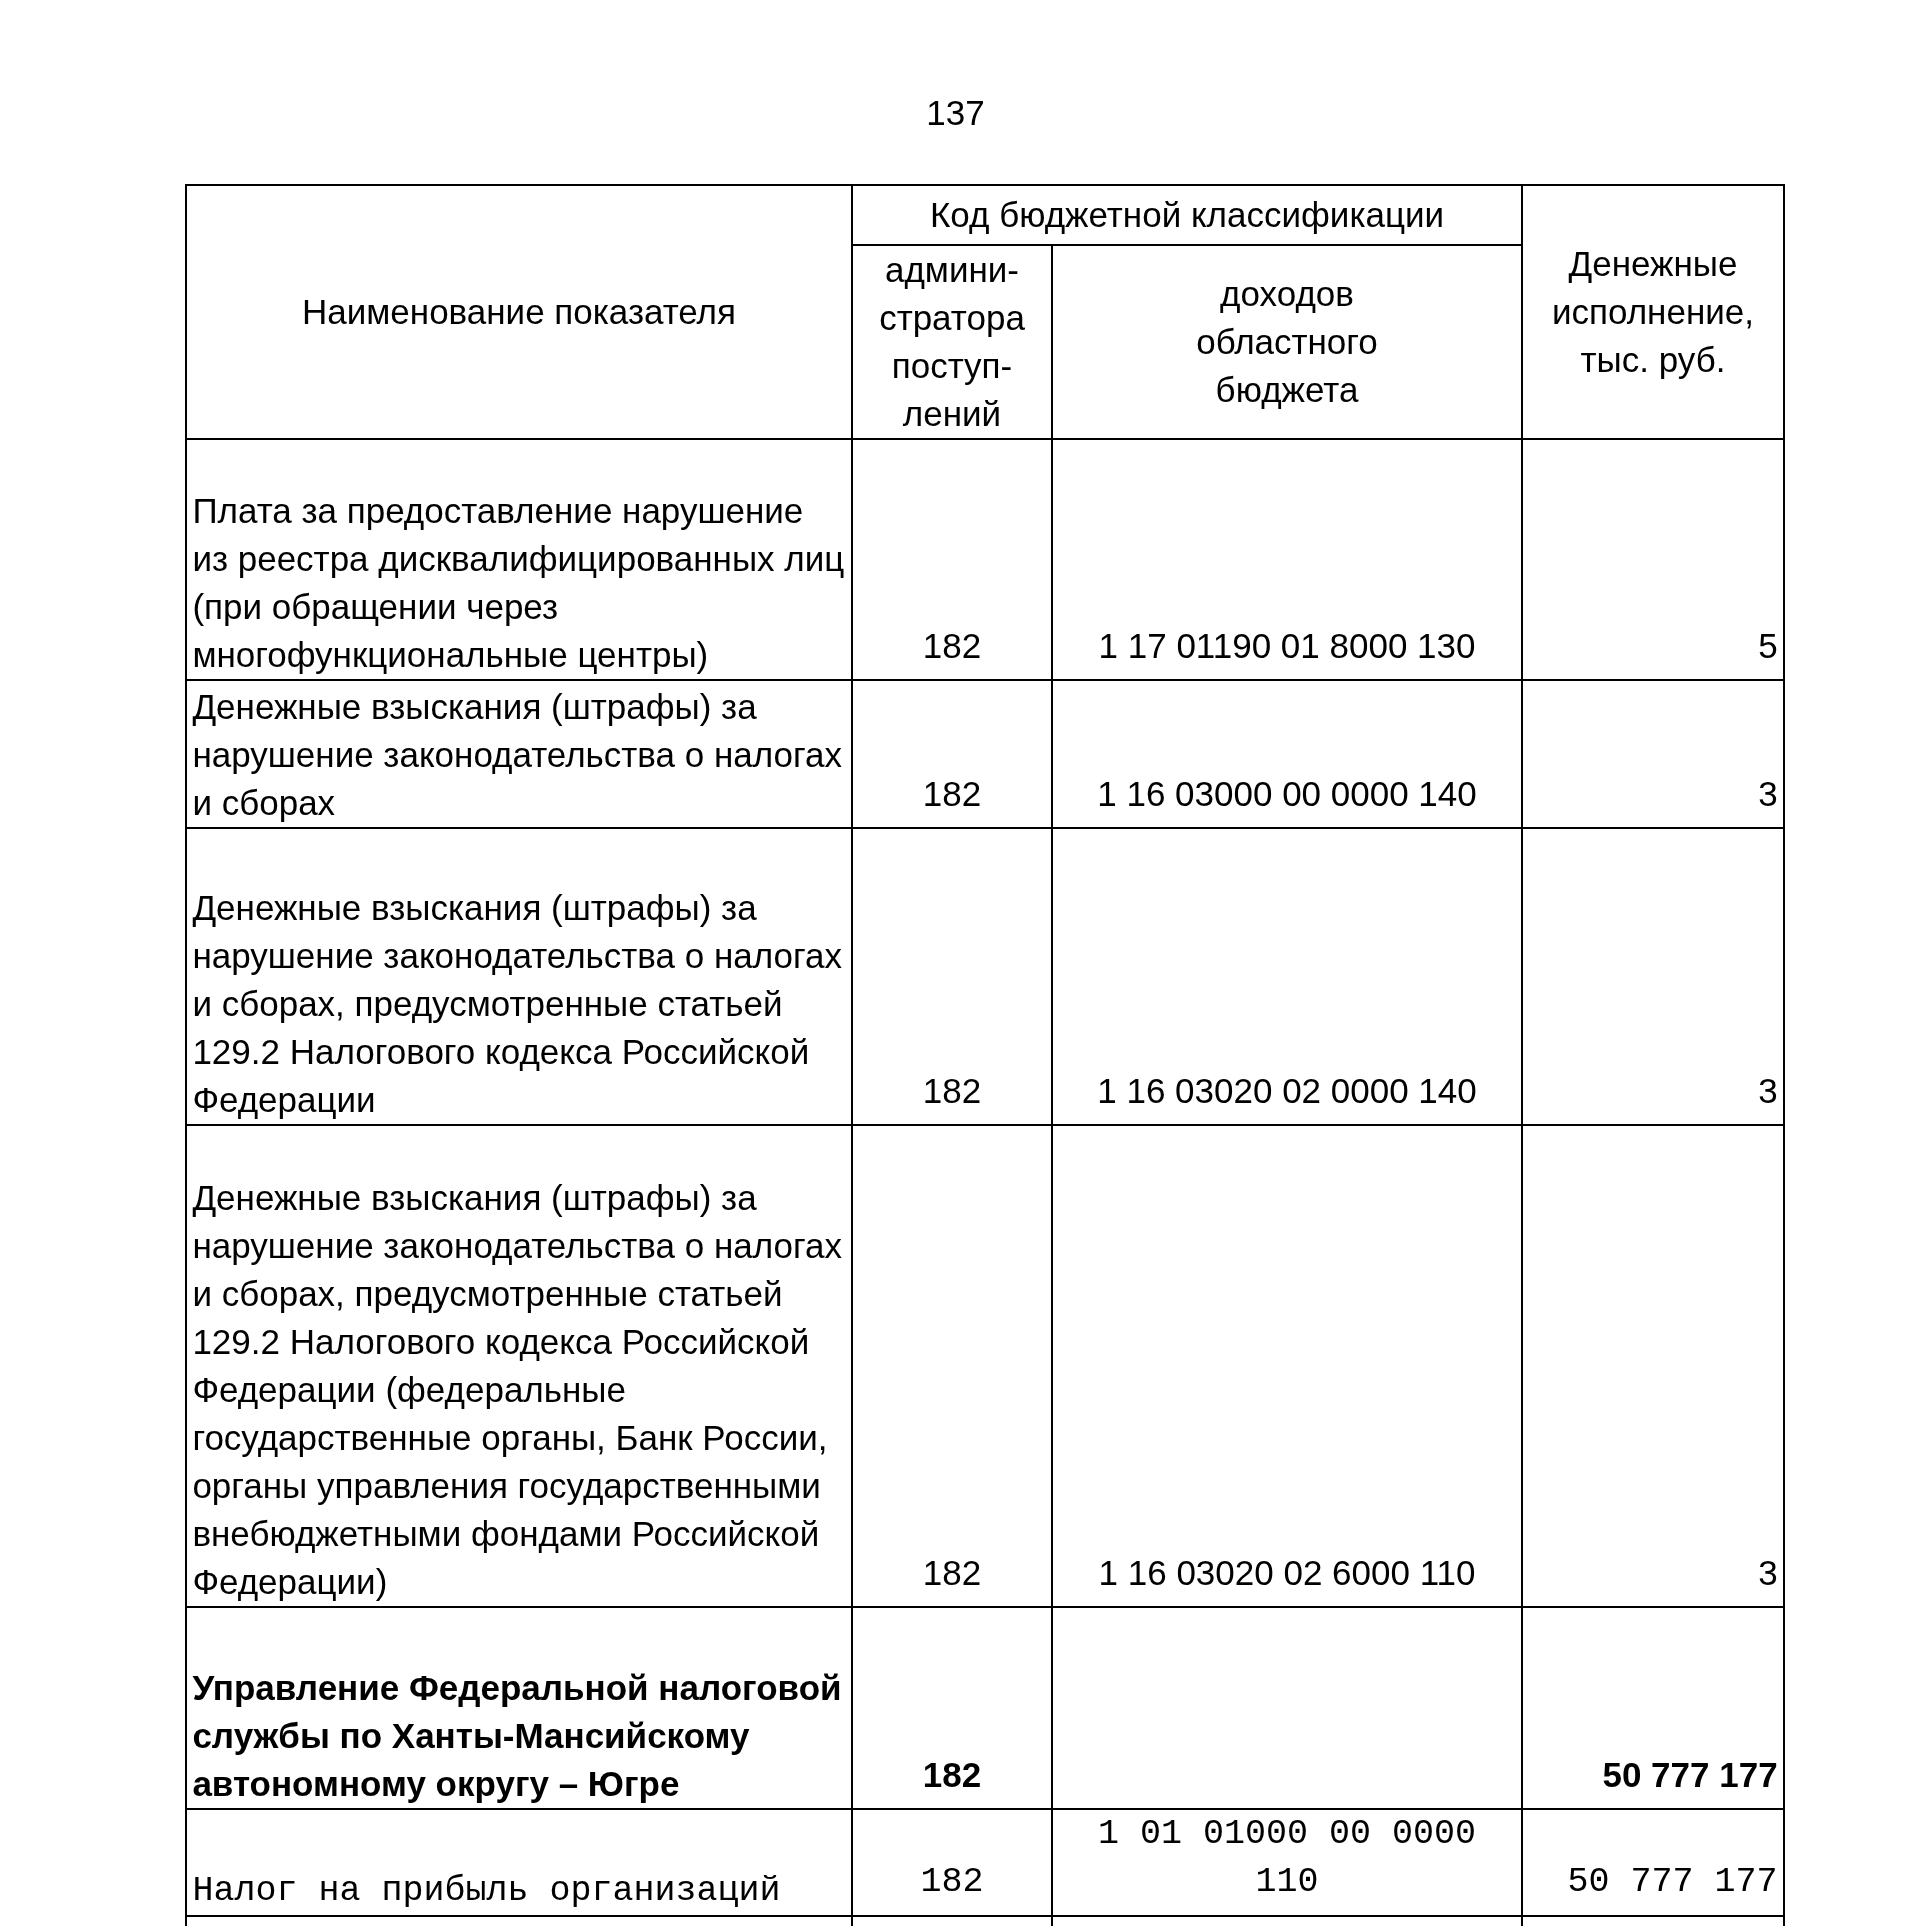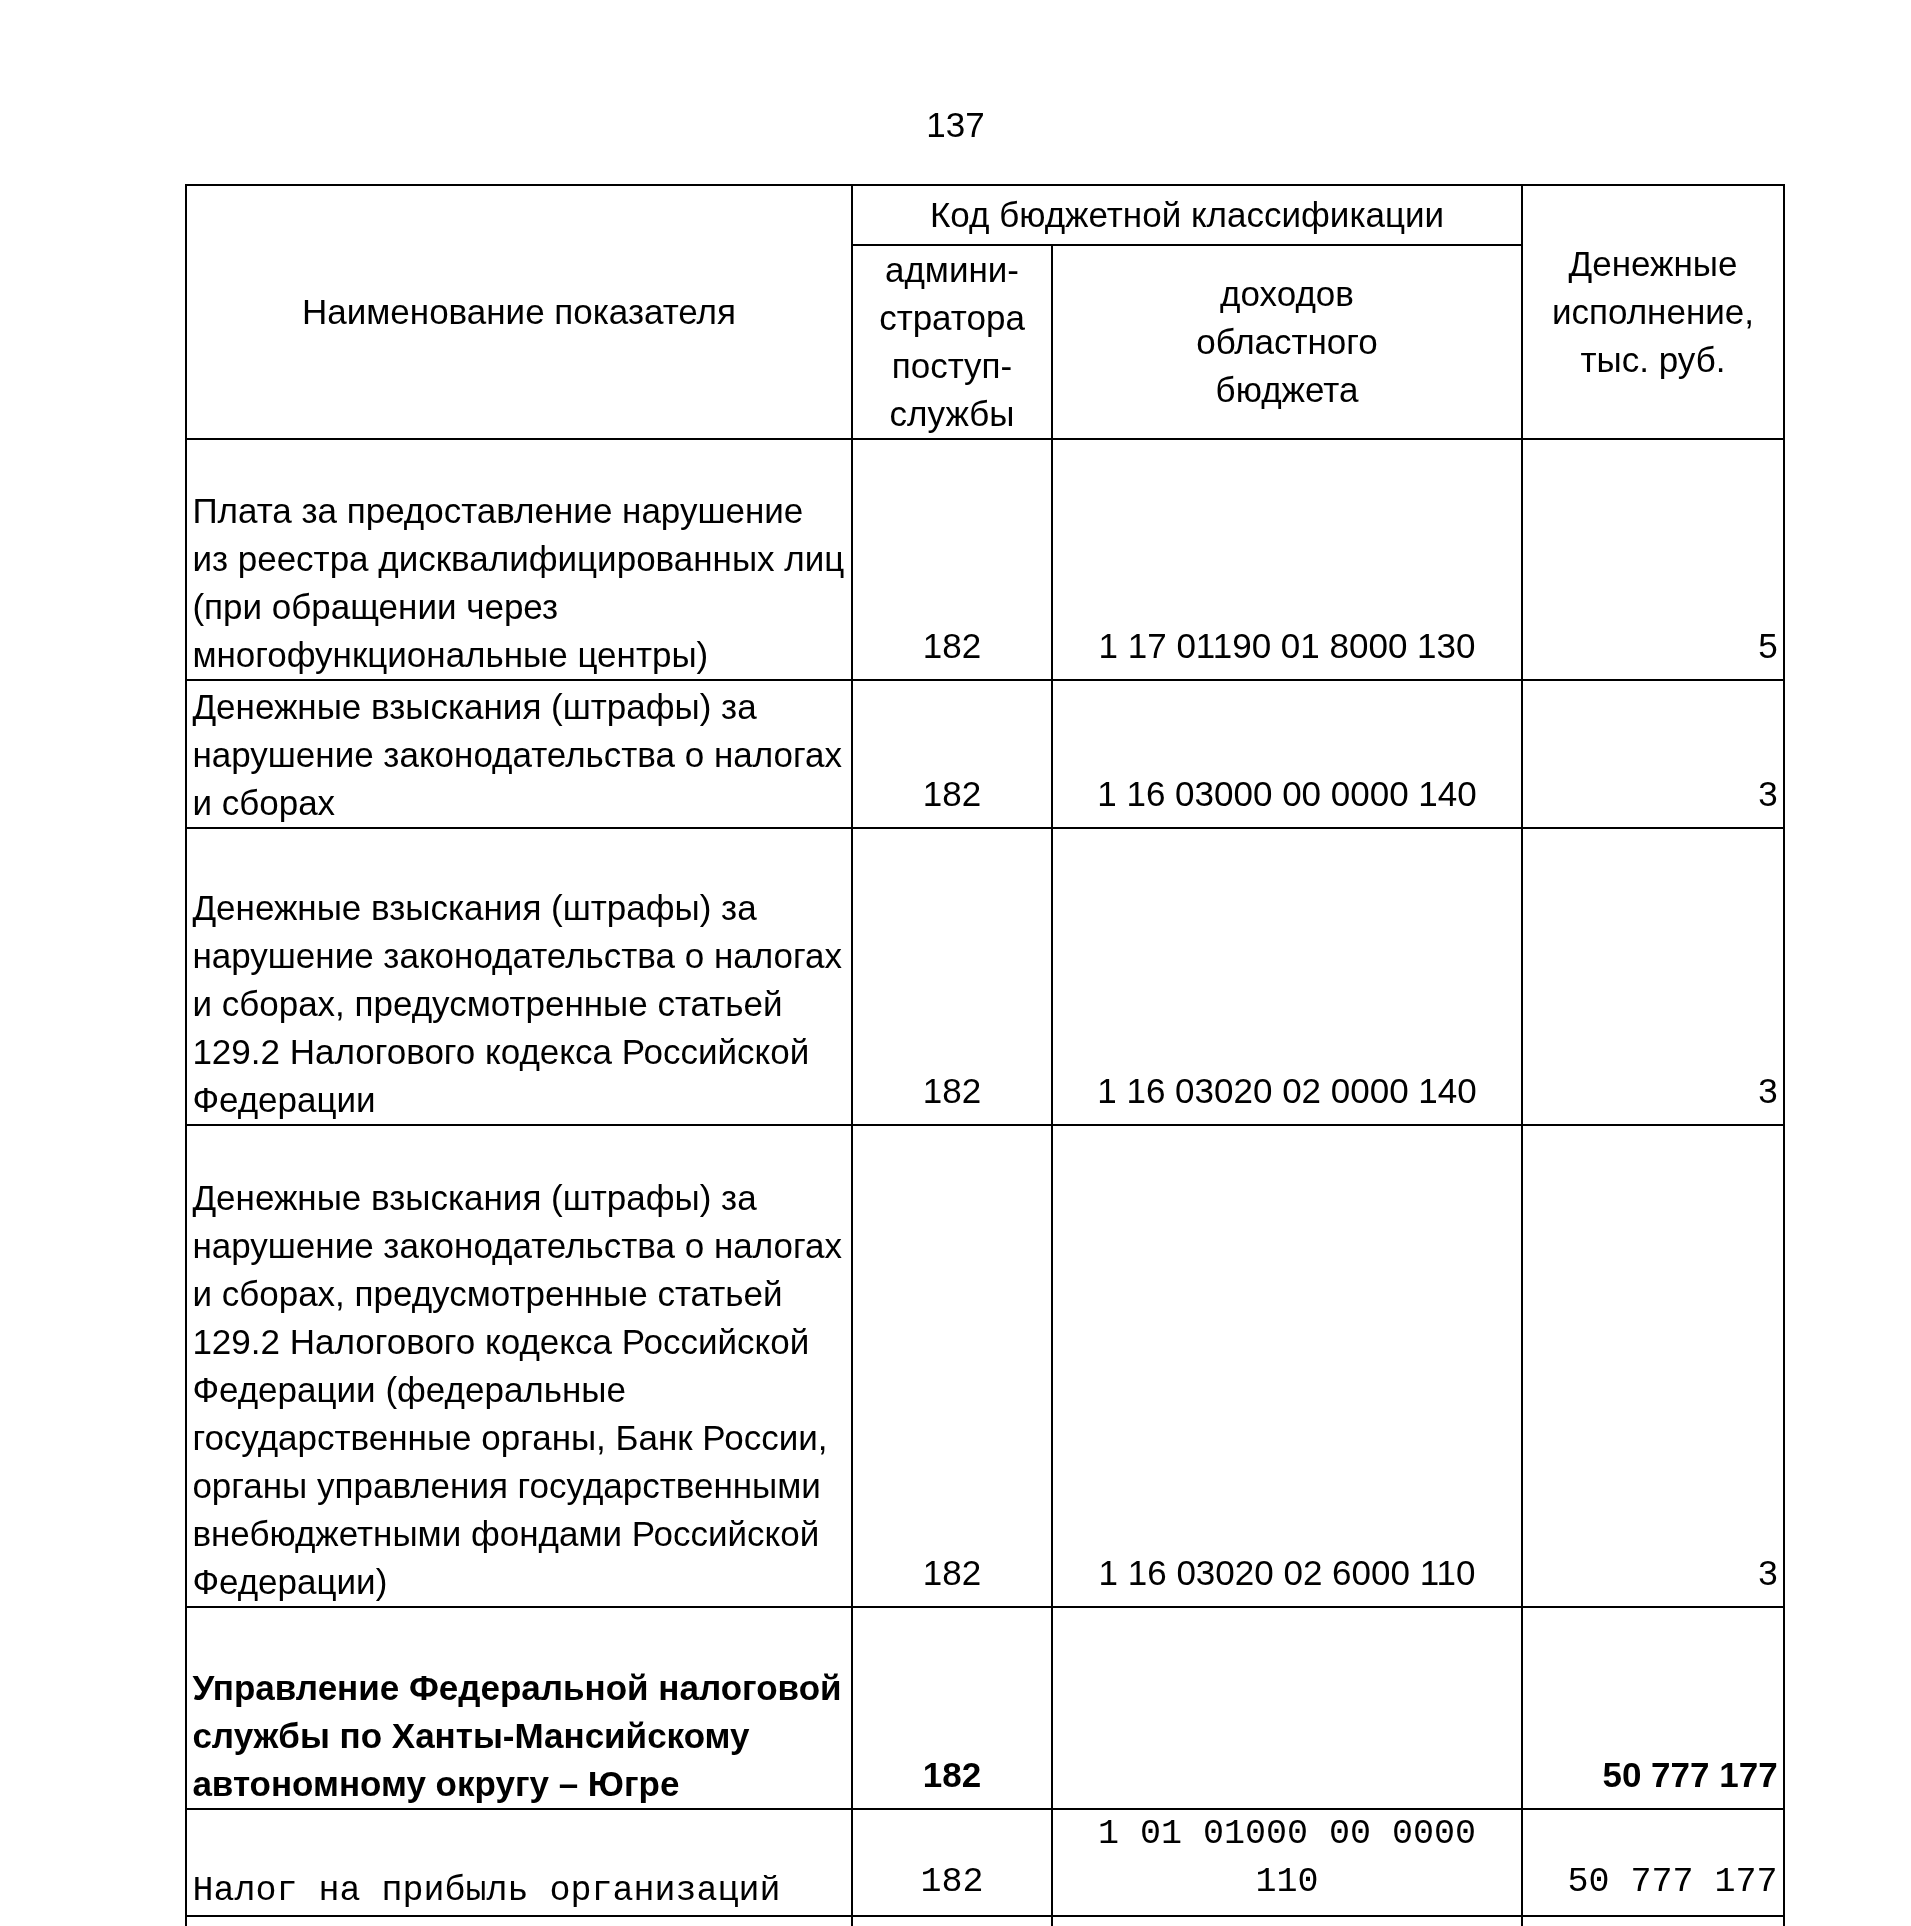--- a/index.html
+++ b/index.html
@@ -1,18 +1,18 @@
 <!DOCTYPE html>
 <html style="font-size:6.2px"><head>
 <meta charset="utf-8">
 <style>
   html, body { margin: 0; padding: 0; background: #ffffff; }
   body { width: 1911px; height: 2703px; position: relative; overflow: hidden;
          font-family: "Liberation Sans", sans-serif; color: #000; }
-  .page-number { position: absolute; top: 104px; left: 0; width: 1911px; text-align: center;
+  .page-number { position: absolute; top: 92px; left: 0; width: 1911px; text-align: center;
                  font-size: 35px; line-height: 42px; }
   table.report { position: absolute; top: 184px; left: 185px; width: 1599px;
                  border-collapse: collapse; table-layout: fixed; font-size: 35px; line-height: 48px; }
   table.report td, table.report th { border: 2.7px solid #000; padding: 0 5.4px; font-weight: normal; }
   table.report th { text-align: center; vertical-align: middle; }
   table.report td { vertical-align: bottom; }
   td.name { text-align: left; vertical-align: top; padding-bottom: 3.1px; }
   td.admin { text-align: center; }
   td.code { text-align: center; }
   td.amount { text-align: right; }
@@ -47,21 +47,21 @@
       <th rowspan="2" class="name-h">Наименование показателя</th>
       <th colspan="2" class="group-h">Код бюджетной классификации</th>
       <th rowspan="2" class="sub-h" style="white-space:pre-line">Денежные
 исполнение,
 тыс. руб.</th>
     </tr>
     <tr>
       <th class="sub-h" style="white-space:pre-line">админи-
 стратора
 поступ-
-службы</th>
+лений</th>
       <th class="sub-h" style="white-space:pre-line">доходов
 областного
 бюджета</th>
     </tr>
   </thead>
   <tbody>
     <tr class="r1">
       <td class="name">Плата за предоставление нарушение из реестра дисквалифицированных лиц (при обращении через многофункциональные центры)</td>
       <td class="admin">
           <span class="v">182</span>

